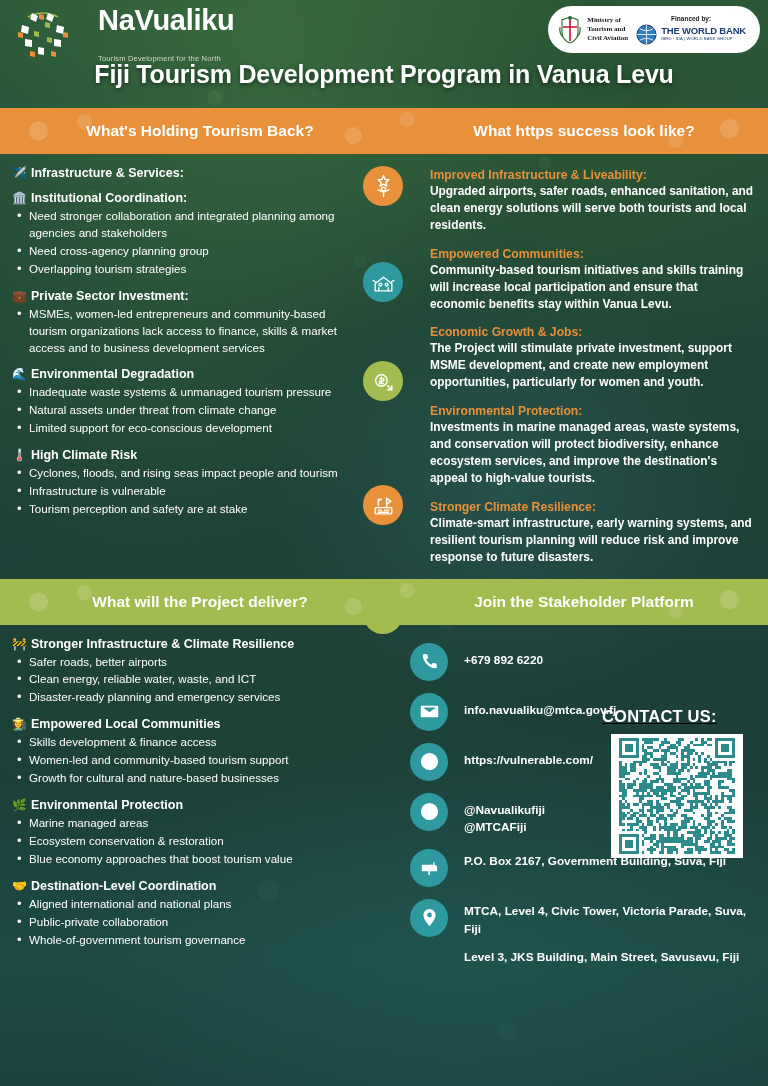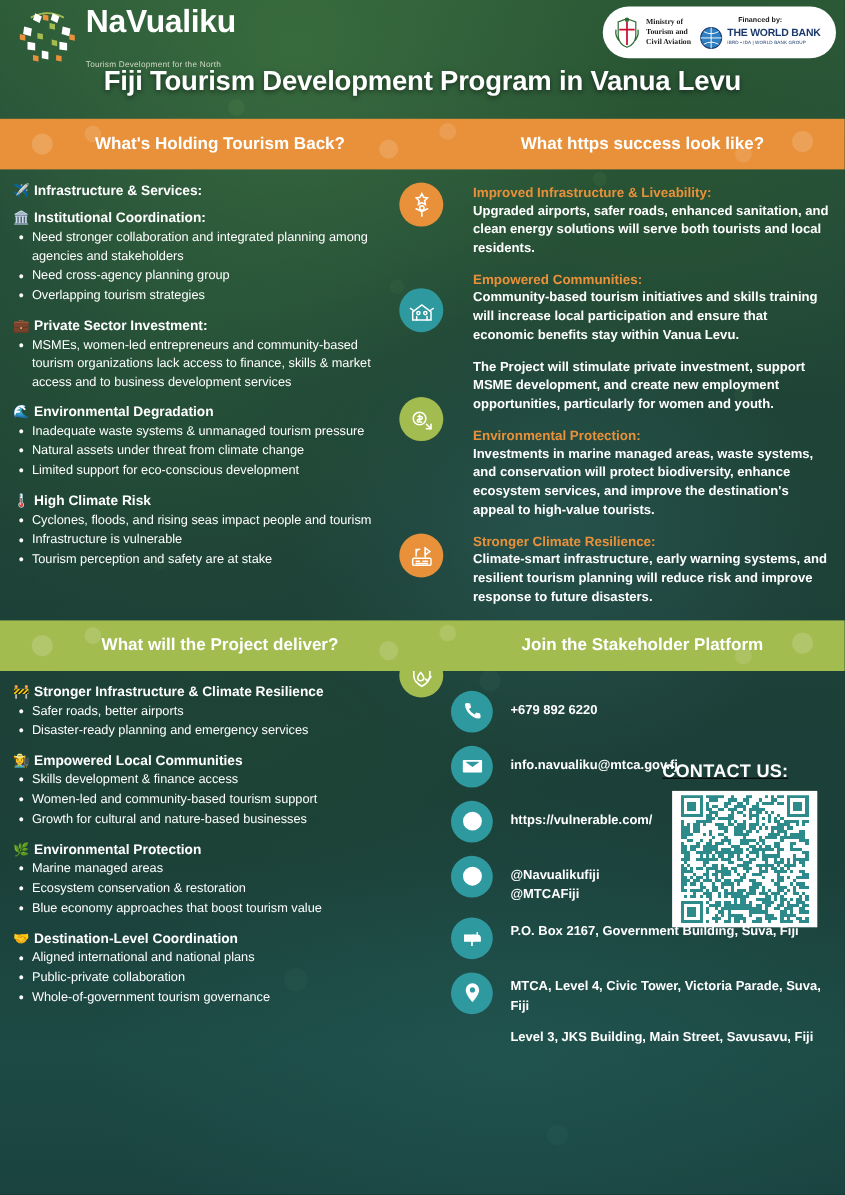--- a/index.html
+++ b/index.html
@@ -52,21 +52,22 @@
     position: relative;
     height: 108px;
     z-index: 3;
   }
 
   .logo-block {
     position: absolute;
     left: 12px;
     top: 6px;
     display: flex;
-    gap: 4px;
+    align-items: center;
+    gap: 24px;
   }
 
   .logo-mark { width: 62px; height: 54px; flex: none; }
 
   .logo-text { display: flex; flex-direction: column; line-height: 1; }
   .logo-name {
     font-size: 29px;
     font-weight: bold;
     color: #ffffff;
     letter-spacing: -0.3px;
@@ -471,20 +472,21 @@
     <div class="col-right">
       <div class="rblock">
         <div class="rblock-head">Improved Infrastructure &amp; Liveability:</div>
         <div class="rblock-body">Upgraded airports, safer roads, enhanced sanitation, and clean energy solutions will serve both tourists and local residents.</div>
       </div>
       <div class="rblock">
         <div class="rblock-head">Empowered Communities:</div>
         <div class="rblock-body">Community-based tourism initiatives and skills training will increase local participation and ensure that economic benefits stay within Vanua Levu.</div>
       </div>
       <div class="rblock">
+        <div class="rblock-head">Economic Growth &amp; Jobs:</div>
         <div class="rblock-body">The Project will stimulate private investment, support MSME development, and create new employment opportunities, particularly for women and youth.</div>
       </div>
       <div class="rblock">
         <div class="rblock-head">Environmental Protection:</div>
         <div class="rblock-body">Investments in marine managed areas, waste systems, and conservation will protect biodiversity, enhance ecosystem services, and improve the destination's appeal to high-value tourists.</div>
       </div>
       <div class="rblock">
         <div class="rblock-head">Stronger Climate Resilience:</div>
         <div class="rblock-body">Climate-smart infrastructure, early warning systems, and resilient tourism planning will reduce risk and improve response to future disasters.</div>
       </div>
@@ -499,20 +501,21 @@
   <div class="bottom-cols">
 
     <div class="bcol-left">
       <div class="grp">
         <div class="grp-head">
           <span class="grp-emoji">🚧</span>
           <span>Stronger Infrastructure &amp; Climate Resilience</span>
         </div>
         <ul class="bullets">
           <li>Safer roads, better airports</li>
+          <li>Clean energy, reliable water, waste, and ICT</li>
           <li>Disaster-ready planning and emergency services</li>
         </ul>
       </div>
 
       <div class="grp">
         <div class="grp-head">
           <span class="grp-emoji">👩‍🌾</span>
           <span>Empowered Local Communities</span>
         </div>
         <ul class="bullets">

